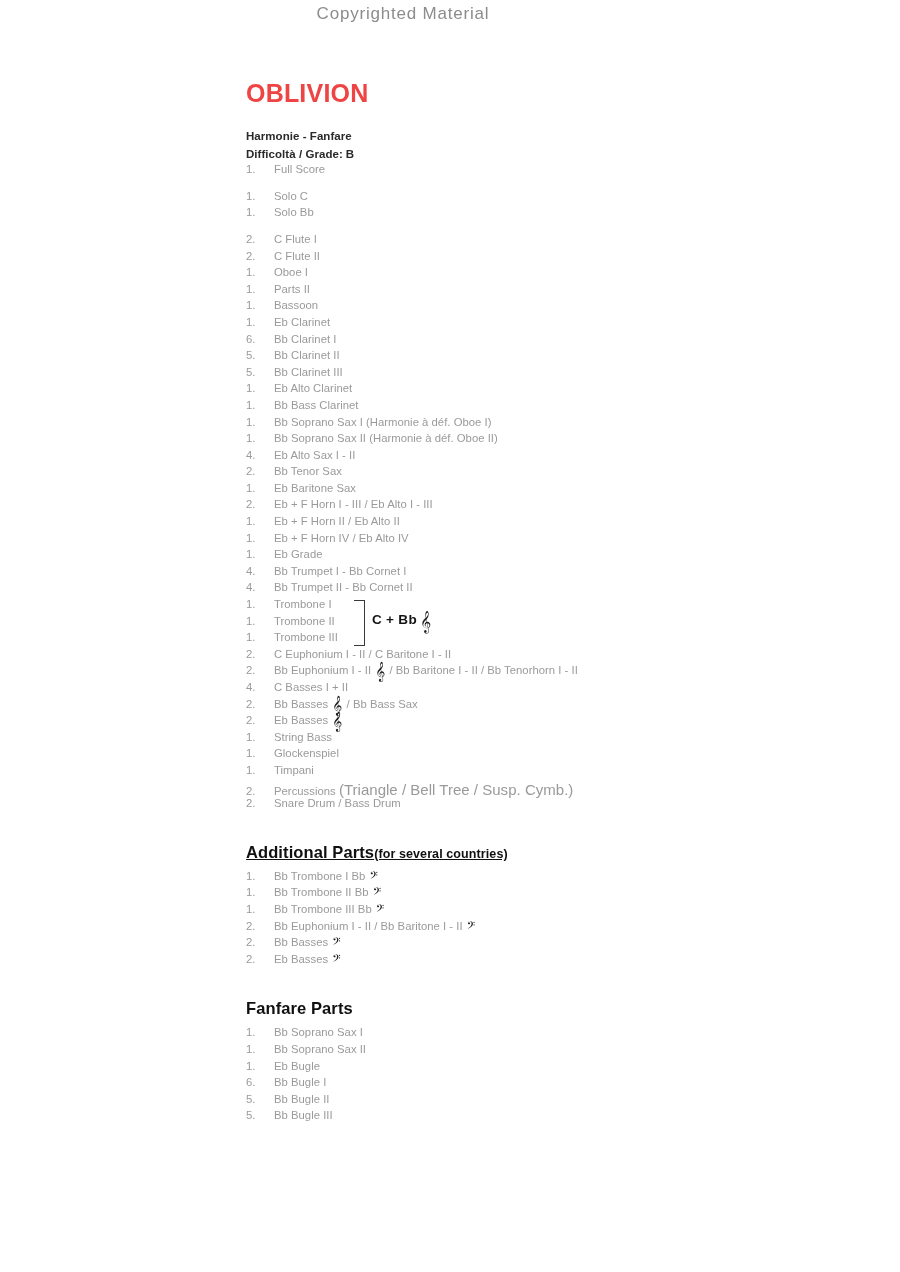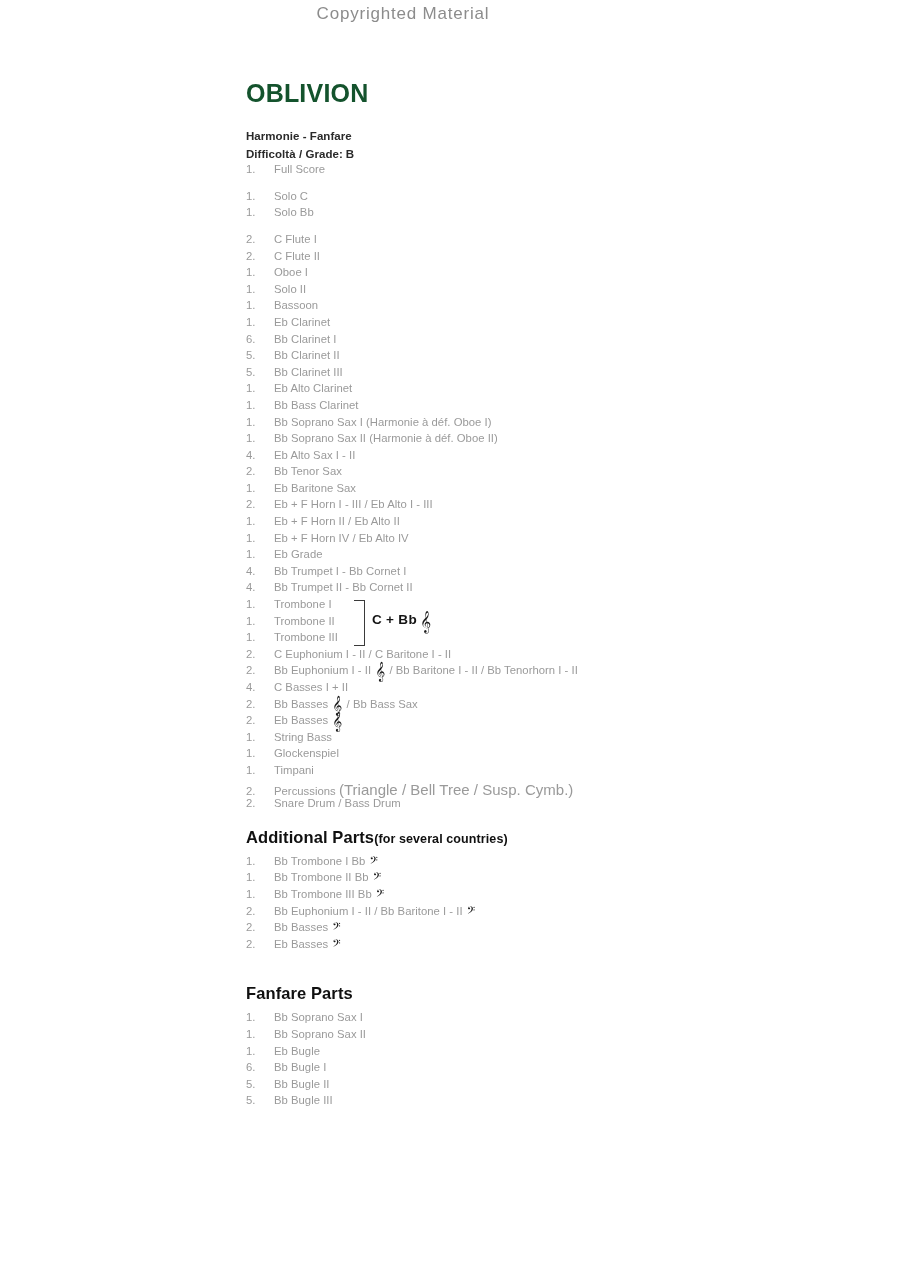--- a/index.html
+++ b/index.html
@@ -32,21 +32,21 @@
     position: absolute;
     left: 246px;
     top: 80px;
     width: 620px;
   }
 
   .work-title {
     font-size: 25px;
     font-weight: bold;
     letter-spacing: 0.2px;
-    color: #14532d;
+    color: #ef4444;
     line-height: 1.05;
     margin: 0 0 5px 0;
   }
   .subline {
     font-size: 11.5px;
     font-weight: bold;
     color: #2a2a2a;
     line-height: 1.52;
     letter-spacing: 0.05px;
     margin-top: 22px;
@@ -62,21 +62,21 @@
     color: #101010;
     letter-spacing: 0.1px;
     margin: 0;
   }
   .section-head .sub {
     font-size: 12.5px;
     font-weight: bold;
   }
 
   h2.instr-head { margin-top: 21px; margin-bottom: 7px; }
-  h2.addl-head  { margin-top: 14px; margin-bottom: 8px; }
+  h2.addl-head  { margin-top: 29px; margin-bottom: 8px; text-decoration: underline; }
   h2.fanf-head  { margin-top: 30px; margin-bottom: 8px; }
 
   .list { position: relative; }
 
   .row {
     display: flex;
     align-items: baseline;
     height: 16.6px;
     font-size: 11.3px;
     color: #9a9a9a;
@@ -177,21 +177,21 @@
       <div class="row">
         <span class="qty">2.</span>
         <span class="lbl">C Flute II</span>
       </div>
       <div class="row">
         <span class="qty">1.</span>
         <span class="lbl">Oboe I</span>
       </div>
       <div class="row">
         <span class="qty">1.</span>
-        <span class="lbl">Solo II</span>
+        <span class="lbl">Parts II</span>
       </div>
       <div class="row">
         <span class="qty">1.</span>
         <span class="lbl">Bassoon</span>
       </div>
       <div class="row">
         <span class="qty">1.</span>
         <span class="lbl">Eb Clarinet</span>
       </div>
       <div class="row">

